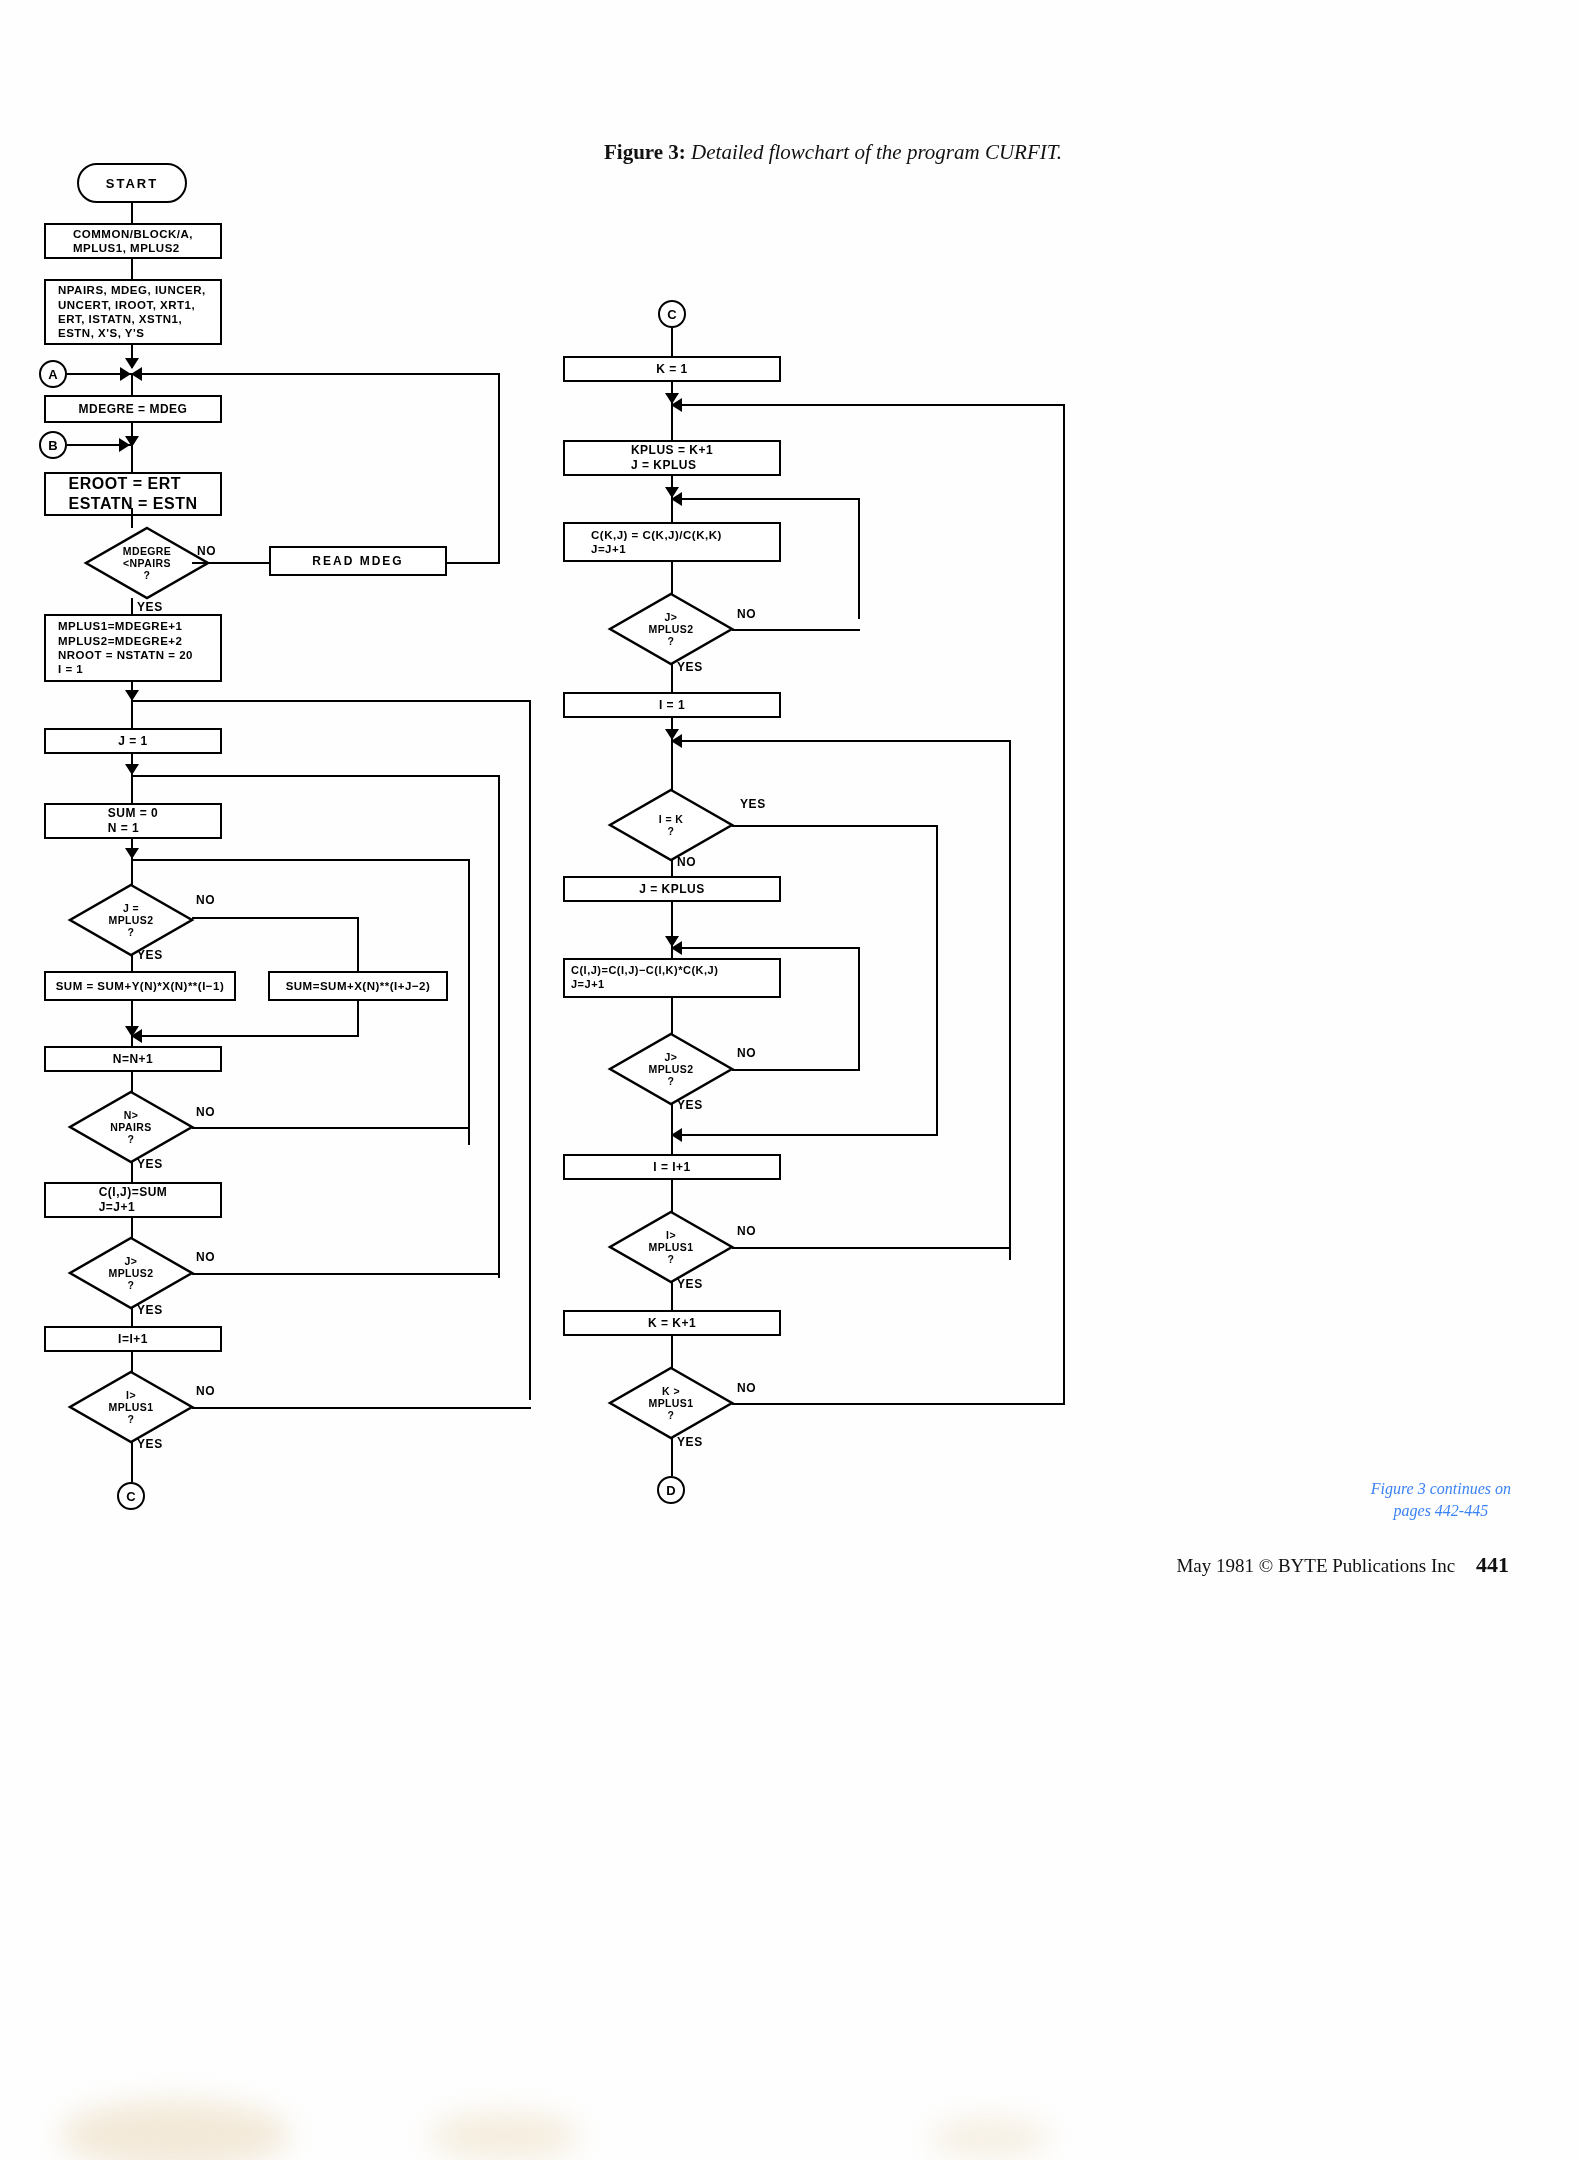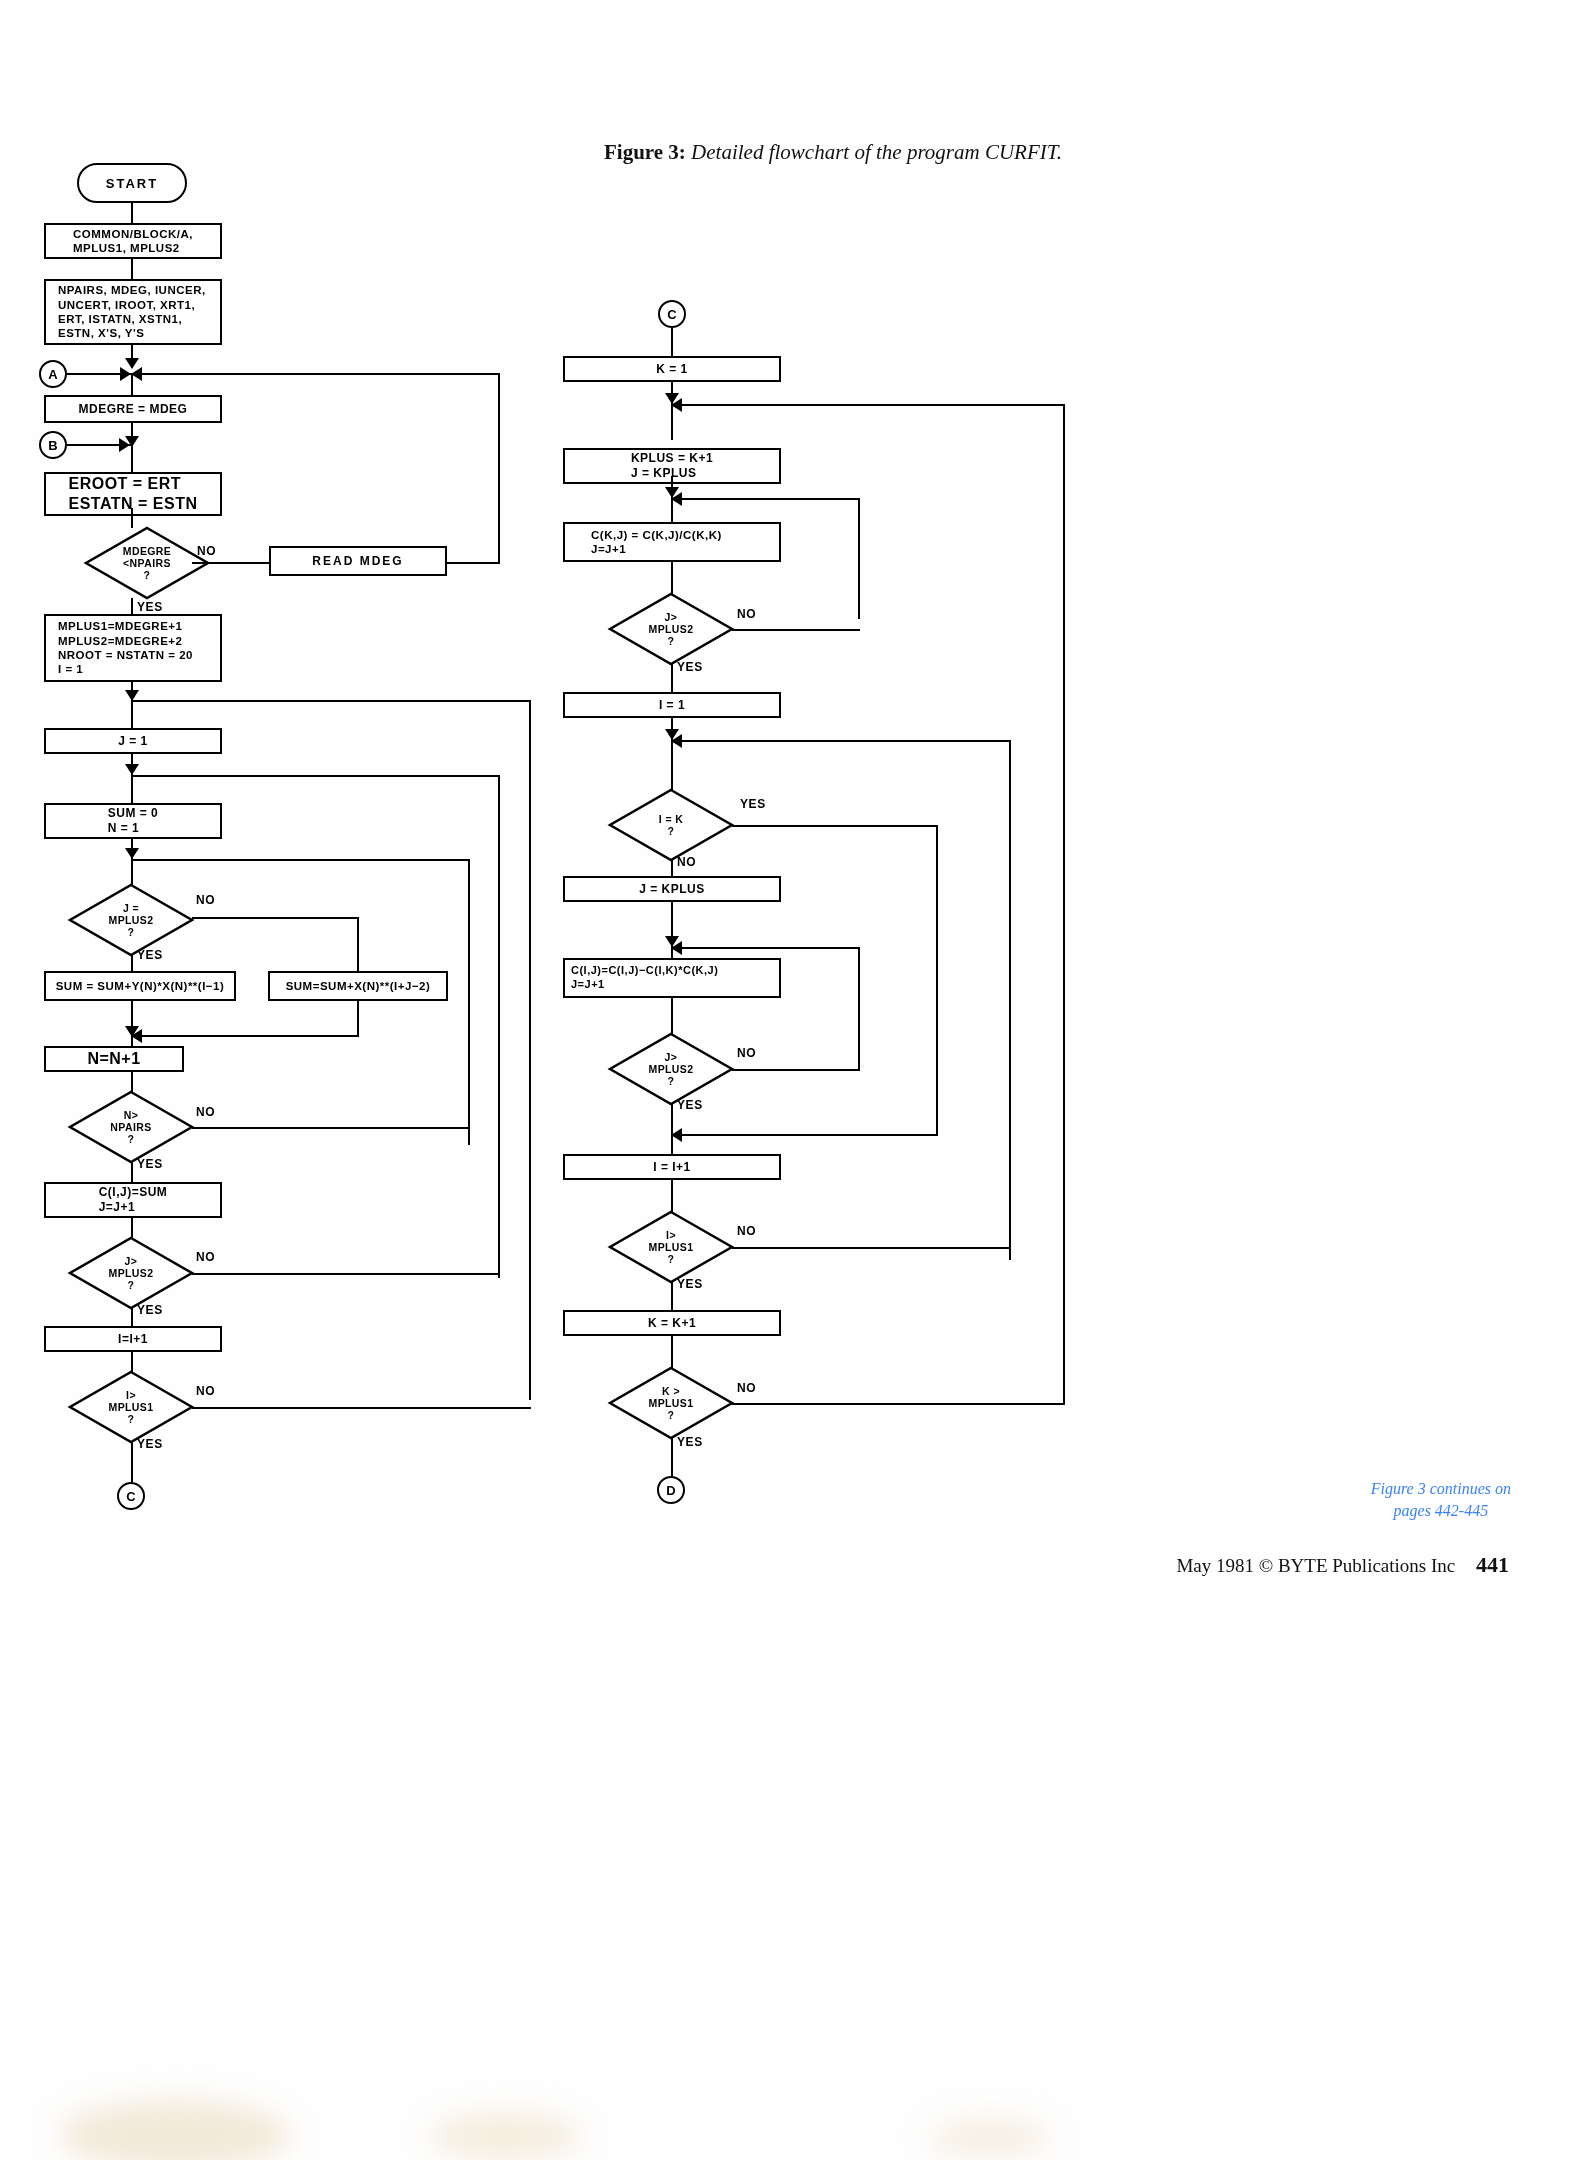--- a/index.html
+++ b/index.html
@@ -157,21 +157,21 @@
   <div class="proc" style="left:268px;top:971px;width:180px;height:30px;font-size:11.5px;">SUM=SUM+X(N)**(I+J−2)</div>
 
   <div class="line-v" style="left:131px;top:1001px;height:36px;"></div>
   <div class="arrow-d" style="left:125px;top:1026px;"></div>
   <div class="line-v" style="left:357px;top:1001px;height:36px;"></div>
   <div class="line-h" style="left:131px;top:1035px;width:228px;"></div>
   <div class="arrow-l" style="left:131px;top:1029px;"></div>
 
   <div class="line-v" style="left:131px;top:1035px;height:11px;"></div>
 
-  <div class="proc" style="left:44px;top:1046px;width:140px;height:26px;font-size:16px;">N=N+1</div>
+  <div class="proc" style="left:44px;top:1046px;width:178px;height:26px;font-size:12px;">N=N+1</div>
   <div class="line-v" style="left:131px;top:1072px;height:20px;"></div>
 
   <div class="diamond" style="left:70px;top:1092px;width:122px;height:70px;">
     <svg width="122" height="70" viewBox="0 0 122 70">
         <polygon points="61,0 122,35 61,70 0,35" fill="#fff" stroke="#000" stroke-width="2.5"></polygon>
       </svg>
     <div class="dlabel" style="font-size:10.5px;white-space:pre;">N&gt;
 NPAIRS
 ?</div>
   </div>
@@ -224,21 +224,21 @@
   <div class="proc" style="left:563px;top:356px;width:218px;height:26px;font-size:12px;">K = 1</div>
   <div class="line-v" style="left:671px;top:382px;height:28px;"></div>
   <div class="arrow-d" style="left:665px;top:393px;"></div>
 
   <div class="line-h" style="left:671px;top:404px;width:394px;"></div>
   <div class="arrow-l" style="left:671px;top:398px;"></div>
   <div class="line-v" style="left:1063px;top:404px;height:1000px;"></div>
 
   <div class="line-v" style="left:671px;top:404px;height:36px;"></div>
 
-  <div class="proc" style="left:563px;top:440px;width:218px;height:36px;font-size:12px;white-space:pre;margin-top:8px;">KPLUS = K+1
+  <div class="proc" style="left:563px;top:440px;width:218px;height:36px;font-size:12px;white-space:pre;">KPLUS = K+1
 J = KPLUS</div>
   <div class="line-v" style="left:671px;top:476px;height:28px;"></div>
   <div class="arrow-d" style="left:665px;top:487px;"></div>
 
   <div class="line-h" style="left:671px;top:498px;width:189px;"></div>
   <div class="arrow-l" style="left:671px;top:492px;"></div>
   <div class="line-v" style="left:858px;top:498px;height:121px;"></div>
 
   <div class="line-v" style="left:671px;top:498px;height:24px;"></div>
 

